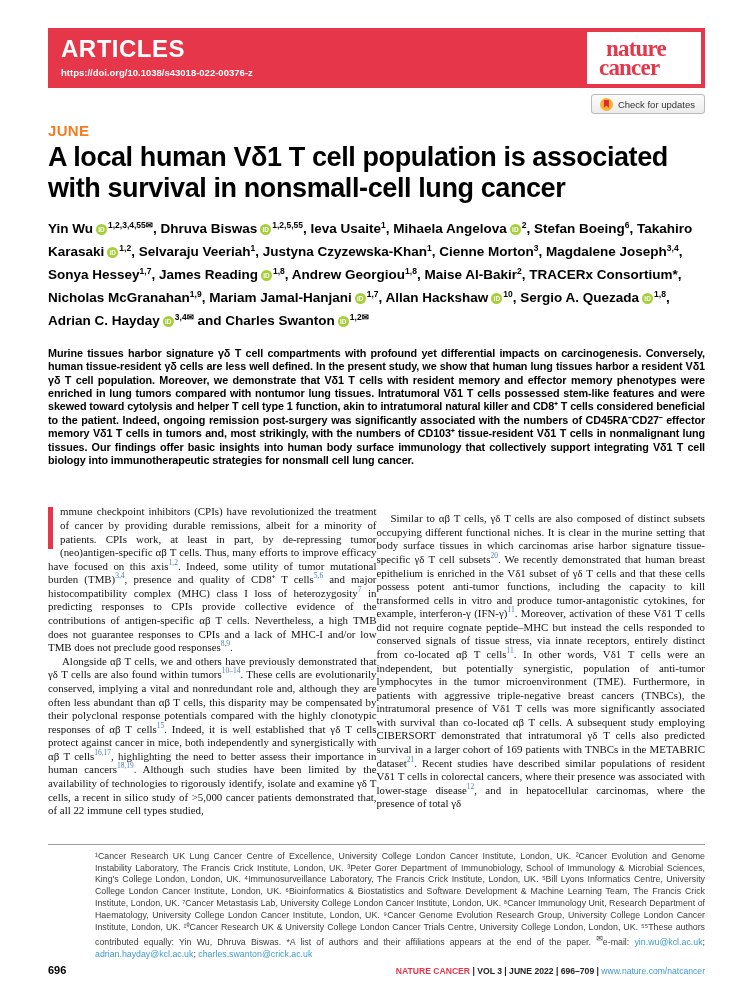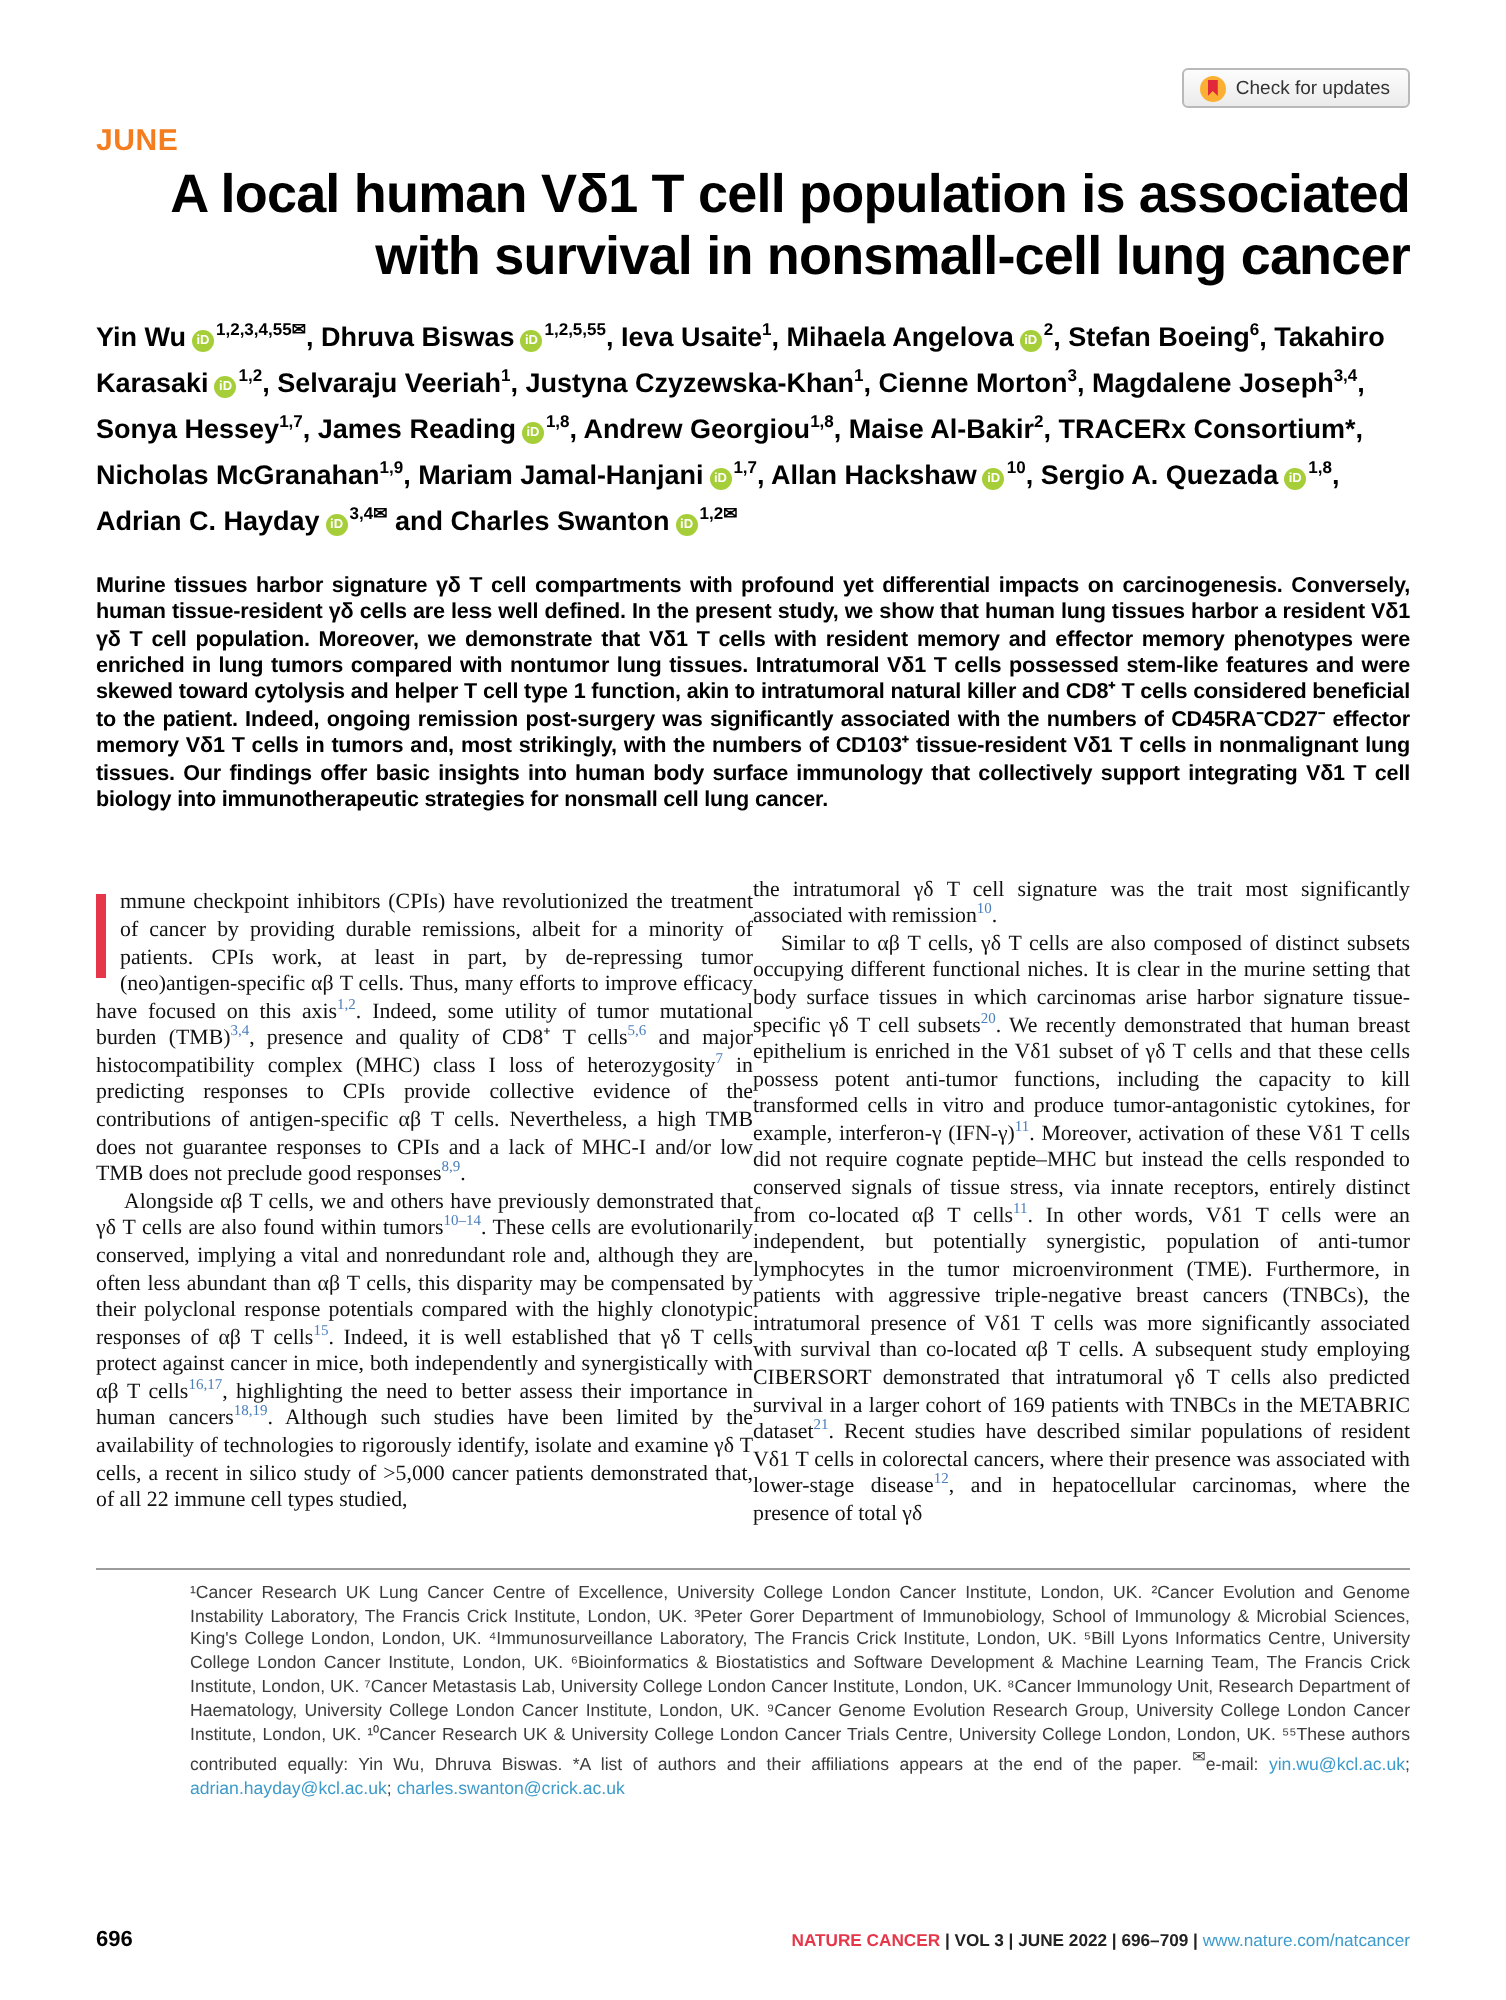--- a/index.html
+++ b/index.html
@@ -49,21 +49,21 @@
     background: var(--crossmark-yellow, #fbb034);
     display: inline-flex; align-items: center; justify-content: center;
   }
   .crossmark::after {
     content: ""; width: 5px; height: 8px;
     background: var(--crossmark-red, #e0283a);
     clip-path: polygon(0 0, 100% 0, 100% 100%, 50% 68%, 0 100%);
   }
   
   .open-label { color: var(--open-orange, #f47d20); font-weight: 700; font-size: 15px; margin-top: 8px; letter-spacing: 0.3px; }
-  .title { font-size: 27px; font-weight: 700; line-height: 1.14; letter-spacing: -0.4px; margin: 3px 0 0 0; text-align: right; }
+  .title { font-size: 27px; font-weight: 700; line-height: 1.14; letter-spacing: -0.4px; margin: 3px 0 0 0; }
   .authors { font-weight: 700; font-size: 13.5px; line-height: 1.72; margin-top: 13px; }
   .authors sup { font-size: 8.5px; font-weight: 700; }
   .orcid {
     display: inline-block; width: 11px; height: 11px; border-radius: 50%;
     background: var(--orcid-green, #a6ce39); color: #fff;
     font-size: 6.5px; font-weight: 700; text-align: center; line-height: 11px;
     margin: 0 1px 0 3px; vertical-align: 1px;
   }
   .mail { font-size: 9px; }
   
@@ -101,20 +101,30 @@
   .pagenum { font-weight: 700; font-size: 11px; margin-top: 15px; }
   .footer-right { font-size: 8.6px; font-weight: 700; color: #222; }
   .footer-journal { color: var(--banner-red, #e5364a); }
   a.footer-url { color: var(--link-blue, #3d9bcb); font-weight: 400; text-decoration: none; }
 </style>
 </head>
 <body style="--banner-red: #e5364a; --open-orange: #f47d20; --orcid-green: #a6ce39; --link-blue: #3d9bcb; --ref-blue: #4a7ebb; --crossmark-yellow: #fbb034; --crossmark-red: #e0283a;">
 
 <div class="page">
 
+  <header class="banner">
+    <div class="banner-left">
+      <div class="section-label">ARTICLES</div>
+      <div class="doi">https://doi.org/10.1038/s43018-022-00376-z</div>
+    </div>
+    <div class="logo-box">
+      <div class="logo-line1">nature</div>
+      <div class="logo-line2">cancer</div>
+    </div>
+  </header>
 
   <div class="updates-row">
     <button class="check-updates">
       <span class="crossmark"></span>
       <span>Check for updates</span>
     </button>
   </div>
 
   <div class="open-label">JUNE</div>
 
@@ -123,21 +133,20 @@
   <div class="authors" id="authors"><span class="author">Yin Wu<span class="orcid">iD</span><sup>1,2,3,4,55</sup><sup class="mail">✉</sup></span>, <span class="author">Dhruva Biswas<span class="orcid">iD</span><sup>1,2,5,55</sup></span>, <span class="author">Ieva Usaite<sup>1</sup></span>, <span class="author">Mihaela Angelova<span class="orcid">iD</span><sup>2</sup></span>, <span class="author">Stefan Boeing<sup>6</sup></span>, <span class="author">Takahiro Karasaki<span class="orcid">iD</span><sup>1,2</sup></span>, <span class="author">Selvaraju Veeriah<sup>1</sup></span>, <span class="author">Justyna Czyzewska-Khan<sup>1</sup></span>, <span class="author">Cienne Morton<sup>3</sup></span>, <span class="author">Magdalene Joseph<sup>3,4</sup></span>, <span class="author">Sonya Hessey<sup>1,7</sup></span>, <span class="author">James Reading<span class="orcid">iD</span><sup>1,8</sup></span>, <span class="author">Andrew Georgiou<sup>1,8</sup></span>, <span class="author">Maise Al-Bakir<sup>2</sup></span>, <span class="author">TRACERx Consortium*</span>, <span class="author">Nicholas McGranahan<sup>1,9</sup></span>, <span class="author">Mariam Jamal-Hanjani<span class="orcid">iD</span><sup>1,7</sup></span>, <span class="author">Allan Hackshaw<span class="orcid">iD</span><sup>10</sup></span>, <span class="author">Sergio A. Quezada<span class="orcid">iD</span><sup>1,8</sup></span>, <span class="author">Adrian C. Hayday<span class="orcid">iD</span><sup>3,4</sup><sup class="mail">✉</sup></span> and <span class="author">Charles Swanton<span class="orcid">iD</span><sup>1,2</sup><sup class="mail">✉</sup></span></div>
 
   <p class="abstract">Murine tissues harbor signature γδ T cell compartments with profound yet differential impacts on carcinogenesis. Conversely, human tissue-resident γδ cells are less well defined. In the present study, we show that human lung tissues harbor a resident Vδ1 γδ T cell population. Moreover, we demonstrate that Vδ1 T cells with resident memory and effector memory phenotypes were enriched in lung tumors compared with nontumor lung tissues. Intratumoral Vδ1 T cells possessed stem-like features and were skewed toward cytolysis and helper T cell type 1 function, akin to intratumoral natural killer and CD8⁺ T cells considered beneficial to the patient. Indeed, ongoing remission post-surgery was significantly associated with the numbers of CD45RA⁻CD27⁻ effector memory Vδ1 T cells in tumors and, most strikingly, with the numbers of CD103⁺ tissue-resident Vδ1 T cells in nonmalignant lung tissues. Our findings offer basic insights into human body surface immunology that collectively support integrating Vδ1 T cell biology into immunotherapeutic strategies for nonsmall cell lung cancer.</p>
 
   <div class="columns">
     <div class="col" id="col-left">
         <p class=""><span class="dropcap"></span>mmune checkpoint inhibitors (CPIs) have revolutionized the treatment of cancer by providing durable remissions, albeit for a minority of patients. CPIs work, at least in part, by de-repressing tumor (neo)antigen-specific αβ T cells. Thus, many efforts to improve efficacy have focused on this axis<sup class="ref">1,2</sup>. Indeed, some utility of tumor mutational burden (TMB)<sup class="ref">3,4</sup>, presence and quality of CD8⁺ T cells<sup class="ref">5,6</sup> and major histocompatibility complex (MHC) class I loss of heterozygosity<sup class="ref">7</sup> in predicting responses to CPIs provide collective evidence of the contributions of antigen-specific αβ T cells. Nevertheless, a high TMB does not guarantee responses to CPIs and a lack of MHC-I and/or low TMB does not preclude good responses<sup class="ref">8,9</sup>.</p>
         <p class="indent">Alongside αβ T cells, we and others have previously demonstrated that γδ T cells are also found within tumors<sup class="ref">10–14</sup>. These cells are evolutionarily conserved, implying a vital and nonredundant role and, although they are often less abundant than αβ T cells, this disparity may be compensated by their polyclonal response potentials compared with the highly clonotypic responses of αβ T cells<sup class="ref">15</sup>. Indeed, it is well established that γδ T cells protect against cancer in mice, both independently and synergistically with αβ T cells<sup class="ref">16,17</sup>, highlighting the need to better assess their importance in human cancers<sup class="ref">18,19</sup>. Although such studies have been limited by the availability of technologies to rigorously identify, isolate and examine γδ T cells, a recent in silico study of &gt;5,000 cancer patients demonstrated that, of all 22 immune cell types studied,</p>
       </div>
     <div class="col" id="col-right">
-        <p class="">the intratumoral γδ T cell signature was the trait most significantly associated with remission<sup class="ref">10</sup>.</p>
         <p class="indent">Similar to αβ T cells, γδ T cells are also composed of distinct subsets occupying different functional niches. It is clear in the murine setting that body surface tissues in which carcinomas arise harbor signature tissue-specific γδ T cell subsets<sup class="ref">20</sup>. We recently demonstrated that human breast epithelium is enriched in the Vδ1 subset of γδ T cells and that these cells possess potent anti-tumor functions, including the capacity to kill transformed cells in vitro and produce tumor-antagonistic cytokines, for example, interferon-γ (IFN-γ)<sup class="ref">11</sup>. Moreover, activation of these Vδ1 T cells did not require cognate peptide–MHC but instead the cells responded to conserved signals of tissue stress, via innate receptors, entirely distinct from co-located αβ T cells<sup class="ref">11</sup>. In other words, Vδ1 T cells were an independent, but potentially synergistic, population of anti-tumor lymphocytes in the tumor microenvironment (TME). Furthermore, in patients with aggressive triple-negative breast cancers (TNBCs), the intratumoral presence of Vδ1 T cells was more significantly associated with survival than co-located αβ T cells. A subsequent study employing CIBERSORT demonstrated that intratumoral γδ T cells also predicted survival in a larger cohort of 169 patients with TNBCs in the METABRIC dataset<sup class="ref">21</sup>. Recent studies have described similar populations of resident Vδ1 T cells in colorectal cancers, where their presence was associated with lower-stage disease<sup class="ref">12</sup>, and in hepatocellular carcinomas, where the presence of total γδ</p>
       </div>
   </div>
 
   <hr class="footnote-rule">
 
   <div class="footnote"><span>¹Cancer Research UK Lung Cancer Centre of Excellence, University College London Cancer Institute, London, UK. ²Cancer Evolution and Genome Instability Laboratory, The Francis Crick Institute, London, UK. ³Peter Gorer Department of Immunobiology, School of Immunology &amp; Microbial Sciences, King's College London, London, UK. ⁴Immunosurveillance Laboratory, The Francis Crick Institute, London, UK. ⁵Bill Lyons Informatics Centre, University College London Cancer Institute, London, UK. ⁶Bioinformatics &amp; Biostatistics and Software Development &amp; Machine Learning Team, The Francis Crick Institute, London, UK. ⁷Cancer Metastasis Lab, University College London Cancer Institute, London, UK. ⁸Cancer Immunology Unit, Research Department of Haematology, University College London Cancer Institute, London, UK. ⁹Cancer Genome Evolution Research Group, University College London Cancer Institute, London, UK. ¹⁰Cancer Research UK &amp; University College London Cancer Trials Centre, University College London, London, UK. ⁵⁵These authors contributed equally: Yin Wu, Dhruva Biswas. *A list of authors and their affiliations appears at the end of the paper.</span> <sup class="mail-sup">✉</sup><span>e-mail:</span> <span id="footnote-emails"><a href="#" class="email">yin.wu@kcl.ac.uk</a>; <a href="#" class="email">adrian.hayday@kcl.ac.uk</a>; <a href="#" class="email">charles.swanton@crick.ac.uk</a></span></div>
 
   <div class="page-footer">
     <span class="pagenum">696</span>

